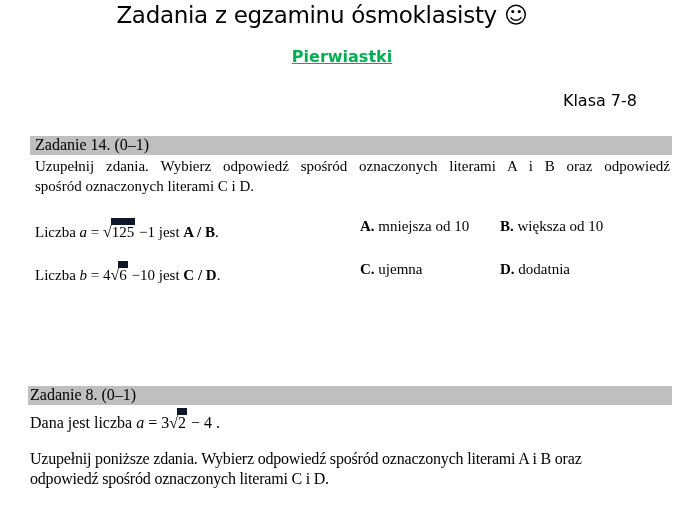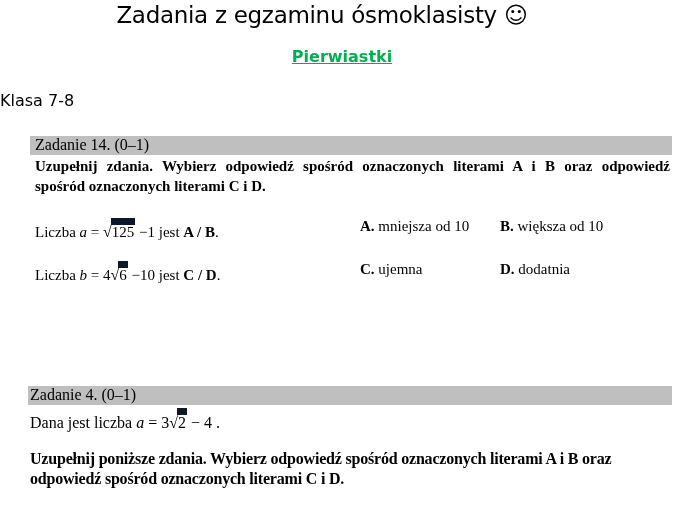--- a/index.html
+++ b/index.html
@@ -2,26 +2,26 @@
 <html><head>
 <meta charset="utf-8">
 <style>
   html, body { margin: 0; padding: 0; background: #ffffff; }
   body { width: 700px; height: 520px; position: relative; overflow: hidden; color: #000; }
   .sans { font-family: "DejaVu Sans", "Liberation Sans", sans-serif; }
   .serif { font-family: "Liberation Serif", "DejaVu Serif", serif; }
 
   .title { position: absolute; top: 2px; left: 0; width: 644px; text-align: center; font-size: 23px; letter-spacing: -0.3px; }
   .subtitle { position: absolute; top: 47px; left: 0; width: 684px; text-align: center; font-size: 16px; font-weight: bold; color: #00b050; text-decoration: underline; }
-  .grade { position: absolute; top: 91px; left: 0; width: 637px; text-align: left; font-size: 16px; }
+  .grade { position: absolute; top: 91px; left: 0; width: 637px; text-align: right; font-size: 16px; }
 
   .bar { position: absolute; left: 30px; width: 642px; height: 19px; background: #bfbfbf; }
   .bar-title { position: absolute; left: 35px; font-size: 16px; font-weight: normal; }
 
-  .text-bold { position: absolute; font-size: 15px; font-weight: bold; }
+  .text-bold { position: absolute; font-size: 15px; font-weight: normal; }
   .text { position: absolute; font-size: 15px; }
   .math i { font-style: italic; }
   .sqrt { display: inline-block; border-top: 7px solid #0f172a; padding: 0 1px; line-height: 15px; margin-left: -1px; }
   .rad { font-size: 16px; }
   b { font-weight: bold; }
 </style>
 </head>
 <body>
 
 <div class="title sans">Zadania z egzaminu ósmoklasisty ☺</div>
@@ -39,18 +39,18 @@
 <div class="text serif" style="top:218px; left:360px;"><b>A.</b><span> mniejsza od 10</span></div>
 <div class="text serif" style="top:218px; left:500px;"><b>B.</b><span> większa od 10</span></div>
 
 <div class="text serif math" style="top:261px; left:35px;">
   <span>Liczba </span><i>b</i><span> = 4</span><span class="rad">√</span><span class="sqrt">6</span><span> −10 jest </span><b>C / D</b><span>.</span>
 </div>
 <div class="text serif" style="top:261px; left:360px;"><b>C.</b><span> ujemna</span></div>
 <div class="text serif" style="top:261px; left:500px;"><b>D.</b><span> dodatnia</span></div>
 
 <div class="bar" style="top:386px; left:28px; width:644px;"></div>
-<div class="bar-title serif" style="top:386px; left:30px;">Zadanie 4. (0–1)</div>
+<div class="bar-title serif" style="top:386px; left:30px;">Zadanie 8. (0–1)</div>
 <div class="text serif math" style="top:408px; left:30px; font-size:16px;">
   <span>Dana jest liczba </span><i>a</i><span> = 3</span><span class="rad">√</span><span class="sqrt">2</span><span> − 4 .</span>
 </div>
 <div class="text-bold serif" style="top:450px; left:30px; font-size:16px; letter-spacing:-0.2px;text-align:right;">Uzupełnij poniższe zdania. Wybierz odpowiedź spośród oznaczonych literami A i B oraz</div>
 <div class="text-bold serif" style="top:470px; left:30px; font-size:16px; letter-spacing:-0.2px;">odpowiedź spośród oznaczonych literami C i D.</div>
 
 </body></html>

